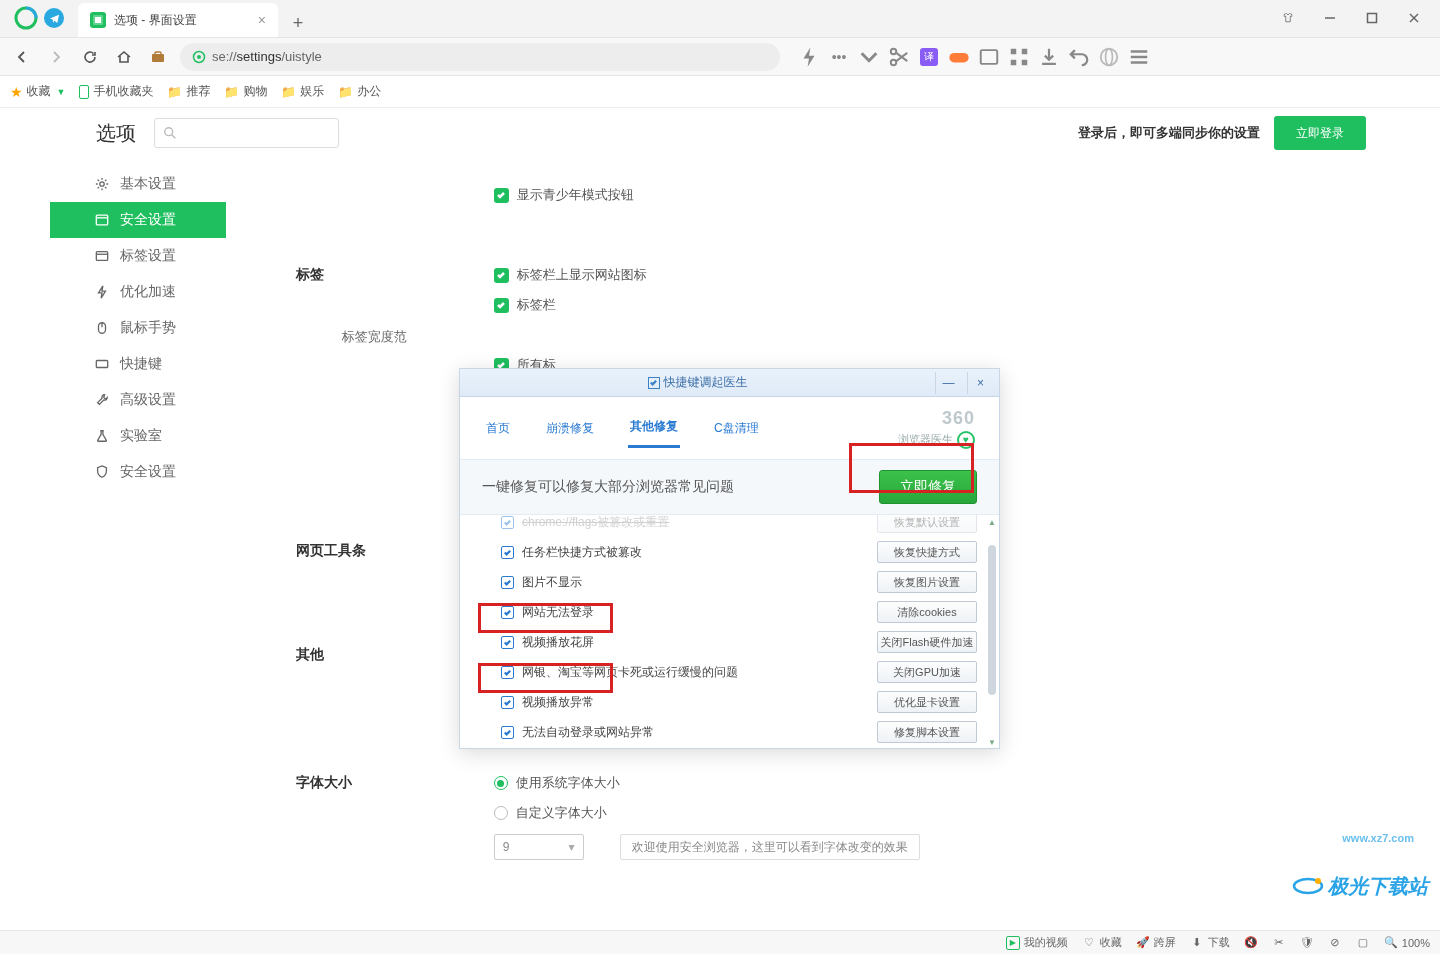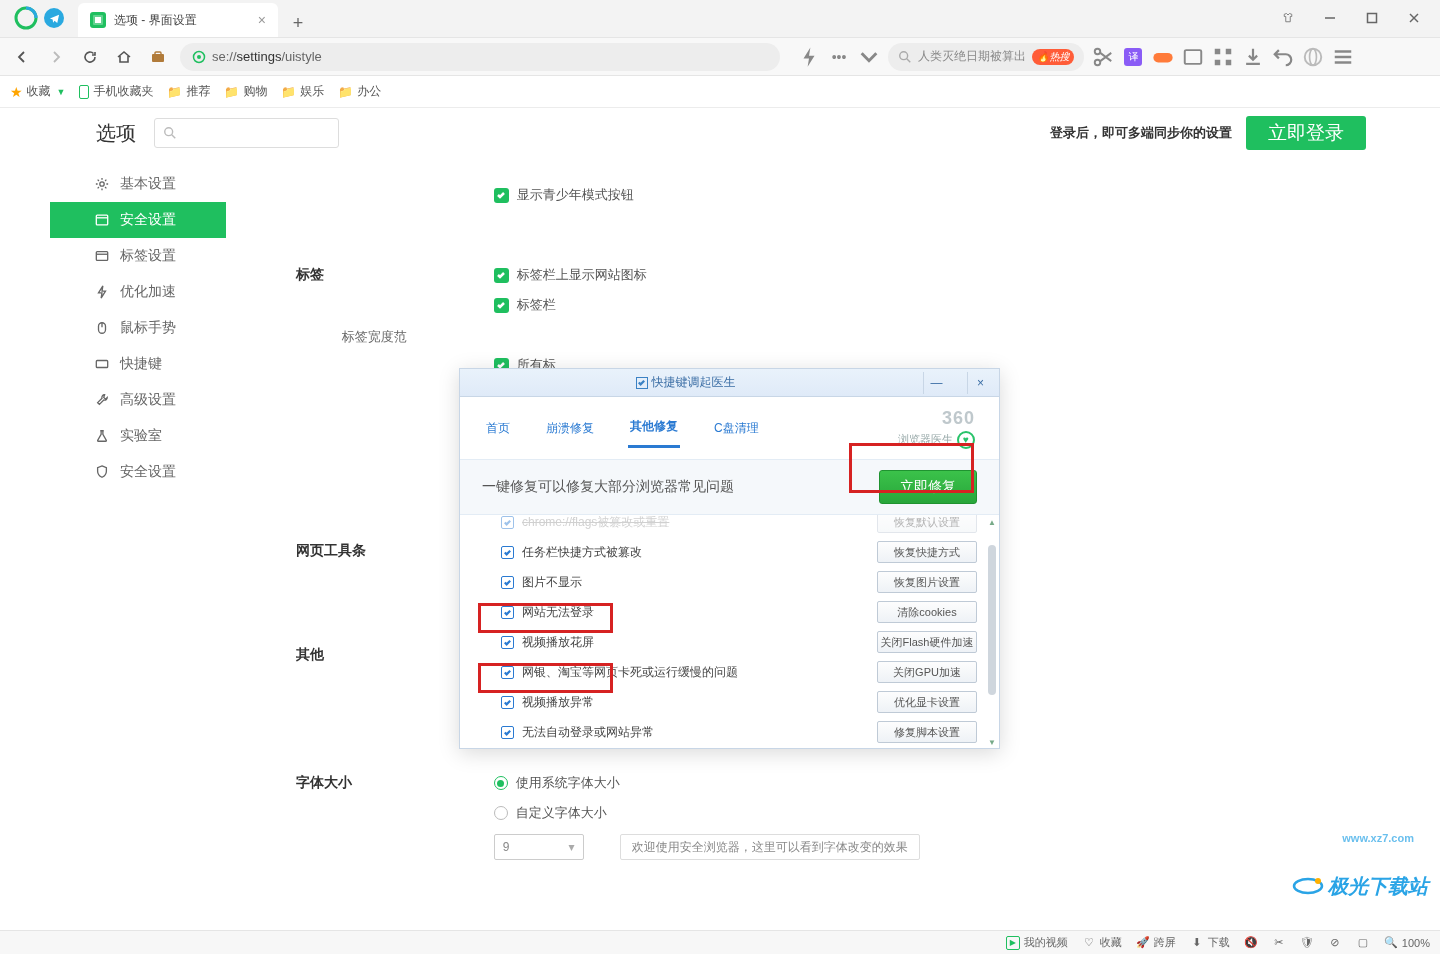--- a/index.html
+++ b/index.html
@@ -43,21 +43,21 @@
 
 
 .page { position: absolute; top: 108px; bottom: 24px; left: 0; right: 0; overflow: hidden; background: #fff; }
 .page-inner { width: 1340px; margin: 0 auto; position: relative; }
 
 .options-header { height: 50px; display: flex; align-items: center; gap: 18px; padding-left: 46px; }
 .options-title { font-size: 20px; color: #333; }
 .options-search { width: 185px; height: 30px; border: 1px solid #ddd; border-radius: 3px; display: flex; align-items: center; padding: 0 8px; color: #aaa; }
 .options-actions { margin-left: auto; display: flex; align-items: center; gap: 14px; padding-right: 24px; }
 .sync-text { font-size: 13px; font-weight: 600; color: #333; }
-.login-btn { background: #1fbf5f; color: #fff; border-radius: 3px; height: 34px; padding: 0 22px; display: flex; align-items: center; font-size: 19px; }
+.login-btn { background: #1fbf5f; color: #fff; border-radius: 3px; height: 34px; padding: 0 22px; display: flex; align-items: center; font-size: 12px; }
 
 .side-and-main { display: flex; }
 .sidebar { width: 176px; padding-top: 8px; }
 .side-item { height: 36px; display: flex; align-items: center; gap: 10px; padding-left: 44px; font-size: 14px; color: #666; }
 .side-item.active { background: #1fbf5f; color: #fff; }
 .side-ico { width: 16px; height: 16px; display: inline-flex; align-items: center; justify-content: center; }
 .side-ico svg { width: 14px; height: 14px; stroke: currentColor; fill: none; stroke-width: 1.5; }
 
 .main { flex: 1; padding: 6px 0 40px 70px; }
 .section { margin-top: 22px; }
@@ -68,21 +68,21 @@
 .chk.off { background: #fff; border: 1.5px solid #bbb; }
 .chk svg { width: 10px; height: 10px; stroke: #fff; stroke-width: 2.5; fill: none; }
 .radio { width: 14px; height: 14px; border-radius: 50%; border: 1.5px solid #bbb; display: inline-flex; align-items: center; justify-content: center; flex-shrink: 0; }
 .radio.on { border-color: #1fbf5f; }
 .radio.on::after { content: ''; width: 7px; height: 7px; background: #1fbf5f; border-radius: 50%; }
 .font-select { width: 90px; height: 26px; border: 1px solid #ccc; border-radius: 2px; display: flex; align-items: center; padding: 0 8px; color: #888; font-size: 12px; justify-content: space-between; }
 .font-preview { width: 300px; height: 26px; border: 1px solid #ddd; border-radius: 2px; display: inline-flex; align-items: center; justify-content: center; color: #888; font-size: 12px; margin-left: 28px; }
 
 
 .popup { position: absolute; left: 459px; top: 260px; width: 541px; height: 381px; background: #fff; border: 1px solid #c8d6e6; box-shadow: 0 4px 20px rgba(0,0,0,.15); }
-.popup-title { height: 28px; background: linear-gradient(#e9f2fb,#dfeaf8); border-bottom: 1px solid #c8d6e6; display: flex; align-items: center; justify-content: flex-end; gap: 18px; padding: 0 6px; font-size: 12px; }
+.popup-title { height: 28px; background: linear-gradient(#e9f2fb,#dfeaf8); border-bottom: 1px solid #c8d6e6; display: flex; align-items: center; justify-content: flex-end; gap: 6px; padding: 0 6px; font-size: 12px; }
 .popup-title .pchk { width: 12px; height: 12px; border: 1px solid #3b82c4; display: inline-flex; align-items: center; justify-content: center; }
 .popup-title .pchk svg { width: 9px; height: 9px; stroke: #3b82c4; stroke-width: 2.5; fill: none; }
 .popup-title-text { color: #3b6ea5; margin-right: auto; margin-left: 0; display: flex; align-items: center; gap: 4px; }
 .pwin { width: 26px; height: 22px; display: flex; align-items: center; justify-content: center; color: #3b6ea5; border-left: 1px solid #c8d6e6; }
 .popup-tabs { height: 62px; display: flex; align-items: center; padding: 0 24px 0 24px; gap: 32px; position: relative; }
 .ptab { font-size: 12px; color: #2a7ad2; padding: 10px 2px; }
 .ptab.active { font-weight: 700; border-bottom: 3px solid #2a7ad2; }
 .brand360 { margin-left: auto; text-align: right; color: #9aa; font-size: 11px; display: flex; flex-direction: column; align-items: flex-end; gap: 2px; }
 .brand360 .num { font-size: 18px; font-weight: 700; color: #bfc8cc; letter-spacing: 1px; }
 .brand360 .row { display: flex; align-items: center; gap: 4px; }
@@ -213,28 +213,20 @@
         <svg viewBox="0 0 16 16">
           <path d="M9 1 4 9h4l-1 6 5-8H8z" fill="#888"></path>
         </svg>
       </span>
     <span class="tool-icon" style="font-size:14px;color:#888">•••</span>
     <span class="tool-icon">
         <svg viewBox="0 0 12 12">
           <path d="M2 4l4 4 4-4" fill="none" stroke="#888" stroke-width="1.6"></path>
         </svg>
       </span>
-    <div class="search-hot">
-      <svg viewBox="0 0 16 16" width="14" height="14">
-          <circle cx="6.5" cy="6.5" r="4.5" fill="none" stroke="#aaa" stroke-width="1.6"></circle>
-          <line x1="10" y1="10" x2="14" y2="14" stroke="#aaa" stroke-width="1.6"></line>
-        </svg>
-      <span>人类灭绝日期被算出</span>
-      <span class="hot-badge">🔥<span>热搜</span></span>
-    </div>
     <span class="tool-icon">
         <svg viewBox="0 0 16 16">
           <circle cx="4" cy="4" r="2" fill="none" stroke="#888" stroke-width="1.4"></circle>
           <circle cx="4" cy="12" r="2" fill="none" stroke="#888" stroke-width="1.4"></circle>
           <path d="M6 5l8 6M6 11l8-6" stroke="#888" stroke-width="1.4"></path>
         </svg>
       </span>
     <span class="tool-icon">
         <span class="tool-sq" style="background:#8a5cf6;color:#fff;font-size:10px;display:flex;align-items:center;justify-content:center">译</span>
       </span>

